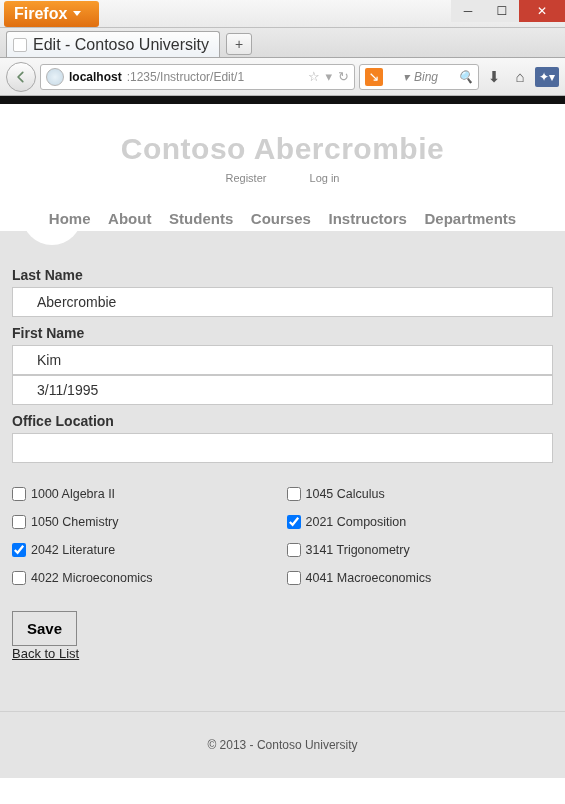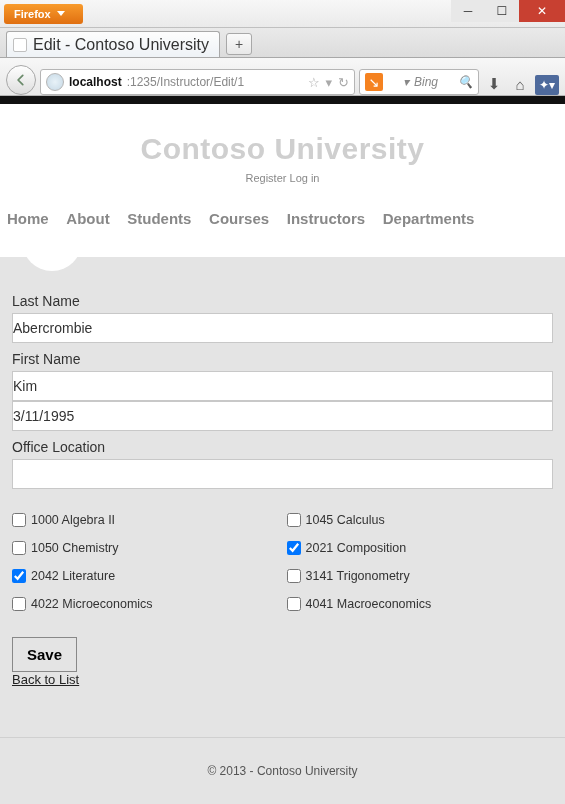--- a/index.html
+++ b/index.html
@@ -1,34 +1,34 @@
 <!DOCTYPE html>
 <html><head>
 <meta charset="utf-8">
 <style>
 * { box-sizing: border-box; margin: 0; padding: 0; }
 body { width: 565px; height: 804px; font-family: "Segoe UI", Arial, sans-serif; font-size: 13px; background: #fff; overflow: hidden; }
 
 
 .titlebar { height: 28px; background: linear-gradient(#f7f7f7,#eaeaea); display: flex; align-items: center; position: relative; border-bottom: 1px solid #c0c0c0; }
-.ff-btn { background: linear-gradient(#f89b2c,#e06f10); color: #fff; font-weight: bold; font-size: 11px; padding: 4px 18px 4px 10px; border-radius: 3px; margin-left: 4px; display: flex; align-items: center; gap: 6px; cursor: pointer; }
+.ff-btn { background: linear-gradient(#f89b2c,#e06f10); color: #fff; font-weight: bold; font-size: 16px; padding: 4px 18px 4px 10px; border-radius: 3px; margin-left: 4px; display: flex; align-items: center; gap: 6px; cursor: pointer; }
 .ff-btn::after { content: ""; border-left: 4px solid transparent; border-right: 4px solid transparent; border-top: 5px solid #fff; }
 .win-controls { position: absolute; right: 0; top: 0; display: flex; }
 .win-btn { width: 34px; height: 22px; display: flex; align-items: center; justify-content: center; font-size: 12px; cursor: pointer; }
 .win-min, .win-max { background: #e8e8e8; color: #333; }
 .win-close { background: #c84031; color: #fff; width: 46px; }
 
 
 .tabstrip { height: 30px; background: linear-gradient(#eaeaea,#dcdcdc); display: flex; align-items: flex-end; border-bottom: 1px solid #a8a8a8; padding-left: 6px; }
 .tab { background: linear-gradient(#fdfdfd,#eef2f6); border: 1px solid #a8a8a8; border-bottom: none; border-radius: 3px 3px 0 0; height: 26px; display: flex; align-items: center; padding: 0 10px 0 6px; gap: 6px; font-size: 16px; color: #333; max-width: 250px; cursor: pointer; }
 .tab-icon { width: 14px; height: 14px; background: #fff; border: 1px solid #c0c0c0; border-radius: 2px; }
 .newtab { width: 26px; height: 22px; margin-left: 6px; margin-bottom: 2px; border: 1px solid #a8a8a8; border-radius: 3px; background: linear-gradient(#fafafa,#e8e8e8); display: flex; align-items: center; justify-content: center; font-size: 14px; color: #555; cursor: pointer; }
 
 
-.navbar { height: 38px; background: linear-gradient(#f7f7f7,#e8e8e8); border-bottom: 1px solid #b5b5b5; display: flex; align-items: flex-end; padding: 0 6px; gap: 4px; }
+.navbar { height: 38px; background: linear-gradient(#f7f7f7,#e8e8e8); border-bottom: 1px solid #b5b5b5; display: flex; align-items: center; padding: 0 6px; gap: 4px; }
 .back-btn { width: 30px; height: 30px; border-radius: 50%; background: linear-gradient(#fefefe,#dedede); border: 1px solid #a8a8a8; display: flex; align-items: center; justify-content: center; cursor: pointer; }
 .back-btn svg { width: 14px; height: 14px; }
 .globe { width: 18px; height: 18px; border-radius: 50%; border: 1px solid #b5b5b5; background: radial-gradient(#e8f2f8,#c5d8e5); flex-shrink: 0; }
 .urlbar { flex: 1; height: 26px; border: 1px solid #b5b5b5; border-radius: 3px; background: #fff; display: flex; align-items: center; padding: 0 5px; gap: 5px; font-size: 12px; }
 .url-host { font-weight: bold; color: #111; }
 .url-path { color: #888; }
 .url-spacer { flex: 1; }
 .url-icons { display: flex; gap: 6px; color: #aaa; font-size: 13px; }
 .searchbar { width: 120px; height: 26px; border: 1px solid #b5b5b5; border-radius: 3px; background: #fff; display: flex; align-items: center; padding: 0 5px; gap: 5px; font-size: 12px; font-style: italic; color: #888; }
 .bing-icon { width: 18px; height: 18px; background: #f58220; border-radius: 2px; color: #fff; display: flex; align-items: center; justify-content: center; font-style: normal; font-size: 13px; }
@@ -37,29 +37,29 @@
 .tool-icon { width: 22px; height: 22px; display: flex; align-items: center; justify-content: center; color: #555; cursor: pointer; font-size: 15px; }
 .bookmark-btn { background: #4e6a9c; color: #fff; width: 24px; height: 20px; border-radius: 2px; font-size: 12px; }
 
 
 .viewport { height: 708px; overflow: auto; background: #fff; }
 .blackbar { height: 8px; background: #111; }
 .page-container { background: #fff; }
 .brand { text-align: center; padding: 28px 0 8px; }
 .brand h1 { font-size: 30px; font-weight: bold; color: #cfcfcf; letter-spacing: 0.5px; }
 .account-links { text-align: center; font-size: 11px; color: #888; margin-top: 6px; }
-.account-links span { margin: 0 0; cursor: pointer; }
-.main-nav { text-align: left; padding: 18px 0 30px; }
+.account-links span { margin: 0 20px; cursor: pointer; }
+.main-nav { text-align: center; padding: 18px 0 4px; }
 .main-nav a { color: #888; font-weight: bold; font-size: 15px; margin: 0 7px; text-decoration: none; cursor: pointer; }
 .avatar-arc { width: 60px; height: 30px; border-radius: 0 0 30px 30px; background: #fff; margin-left: 10px; }
 
 .content-area { background: #e4e4e4; padding: 14px 12px 18px; min-height: 480px; }
 .page-heading { font-size: 26px; font-weight: bold; color: #111; margin-bottom: 6px; }
-.field-lbl { font-size: 14px; color: #333; margin-top: 8px; margin-bottom: 4px; }
-.field-input { width: 100%; height: 30px; border: 1px solid #c8c8c8; background: #fff; padding: 0 0; font-size: 14px; color: #333; }
+.field-lbl { font-size: 14px; color: #333; margin-top: 8px; margin-bottom: 4px; font-weight: bold; }
+.field-input { width: 100%; height: 30px; border: 1px solid #c8c8c8; background: #fff; padding: 0 24px; font-size: 14px; color: #333; }
 .checkbox-grid { margin-top: 24px; display: grid; grid-template-columns: 1fr 1fr; row-gap: 14px; column-gap: 8px; font-size: 12.5px; color: #333; }
 .chk-item { display: flex; align-items: center; gap: 5px; }
 .chk-item input { width: 14px; height: 14px; cursor: pointer; }
 .save-btn { margin-top: 26px; padding: 8px 14px; background: #e4e4e4; border: 1px solid #888; font-size: 15px; font-weight: bold; cursor: pointer; }
 .back-link { display: inline-block; font-size: 13px; color: #222; text-decoration: underline; cursor: pointer; }
 
 .footer { background: #e4e4e4; text-align: center; padding: 26px 0; font-size: 12px; color: #555; border-top: 1px solid #d0d0d0; }
 </style>
 </head>
 <body>
@@ -108,21 +108,21 @@
   </div>
   <div class="tool-icon">⬇</div>
   <div class="tool-icon">⌂</div>
   <div class="tool-icon bookmark-btn">✦▾</div>
 </div>
 
 <div class="viewport">
   <div class="blackbar"></div>
   <div class="page-container">
     <div class="brand">
-      <h1>Contoso University</h1>
+      <h1>Contoso Abercrombie</h1>
       <div class="account-links">
         <span>Register</span>
         <span>Log in</span>
       </div>
     </div>
     <div class="main-nav">
       <a>Home</a>
       <a>About</a>
       <a>Students</a>
       <a>Courses</a>

